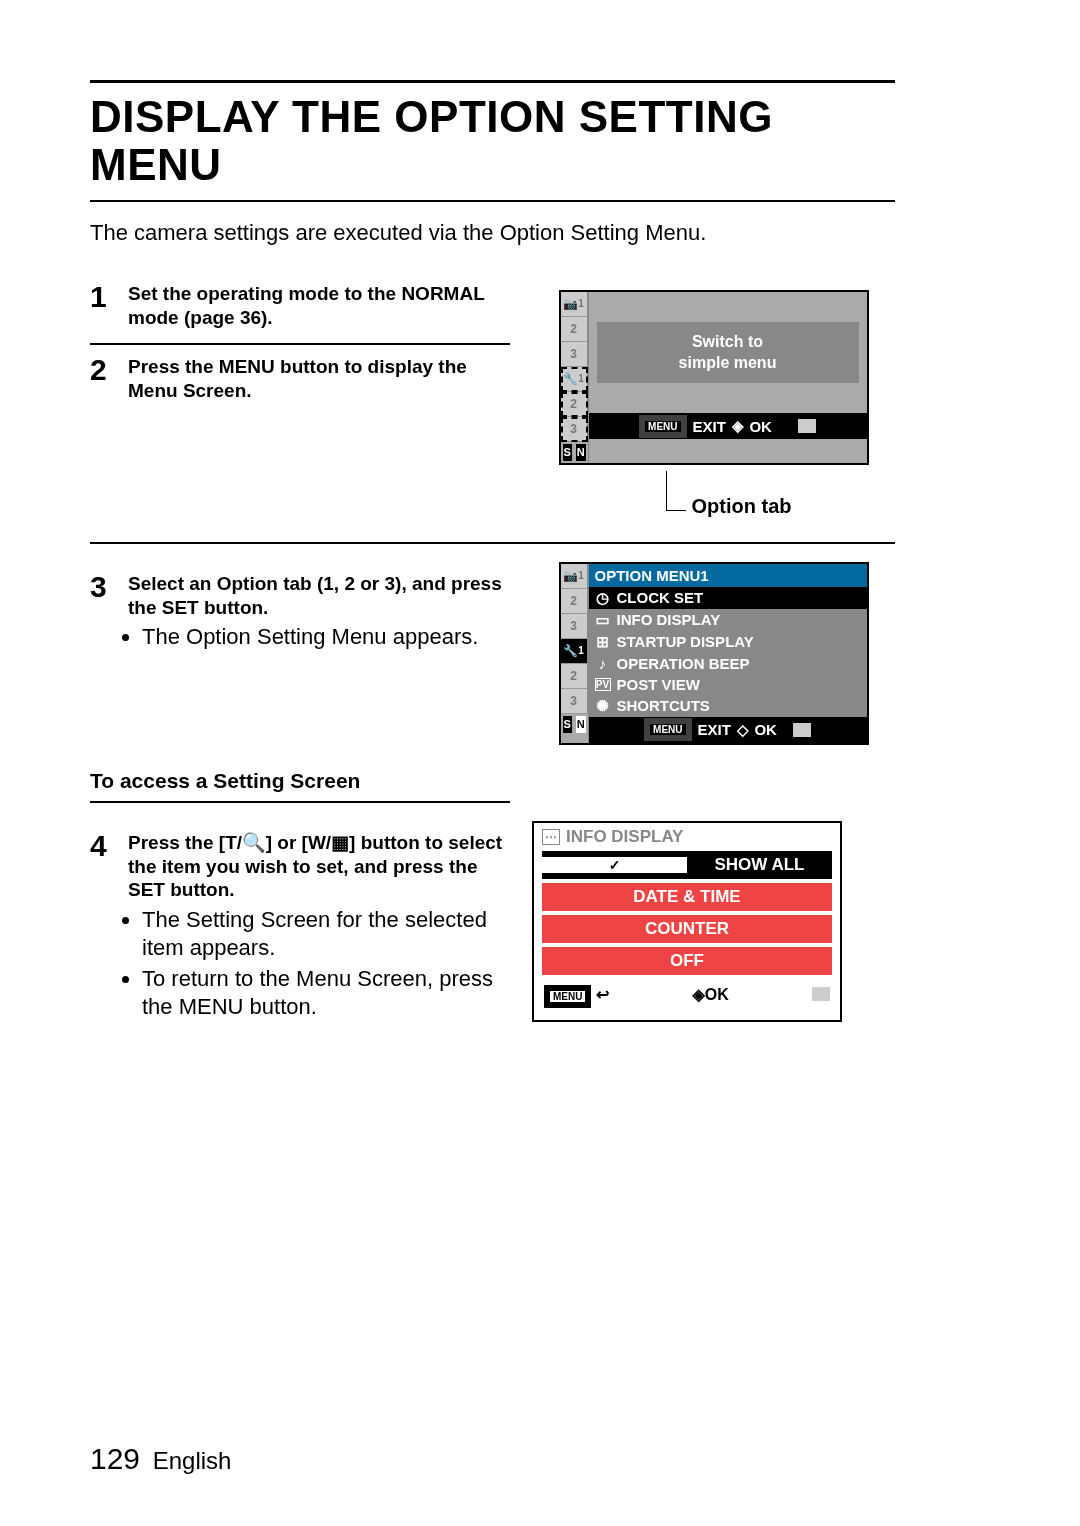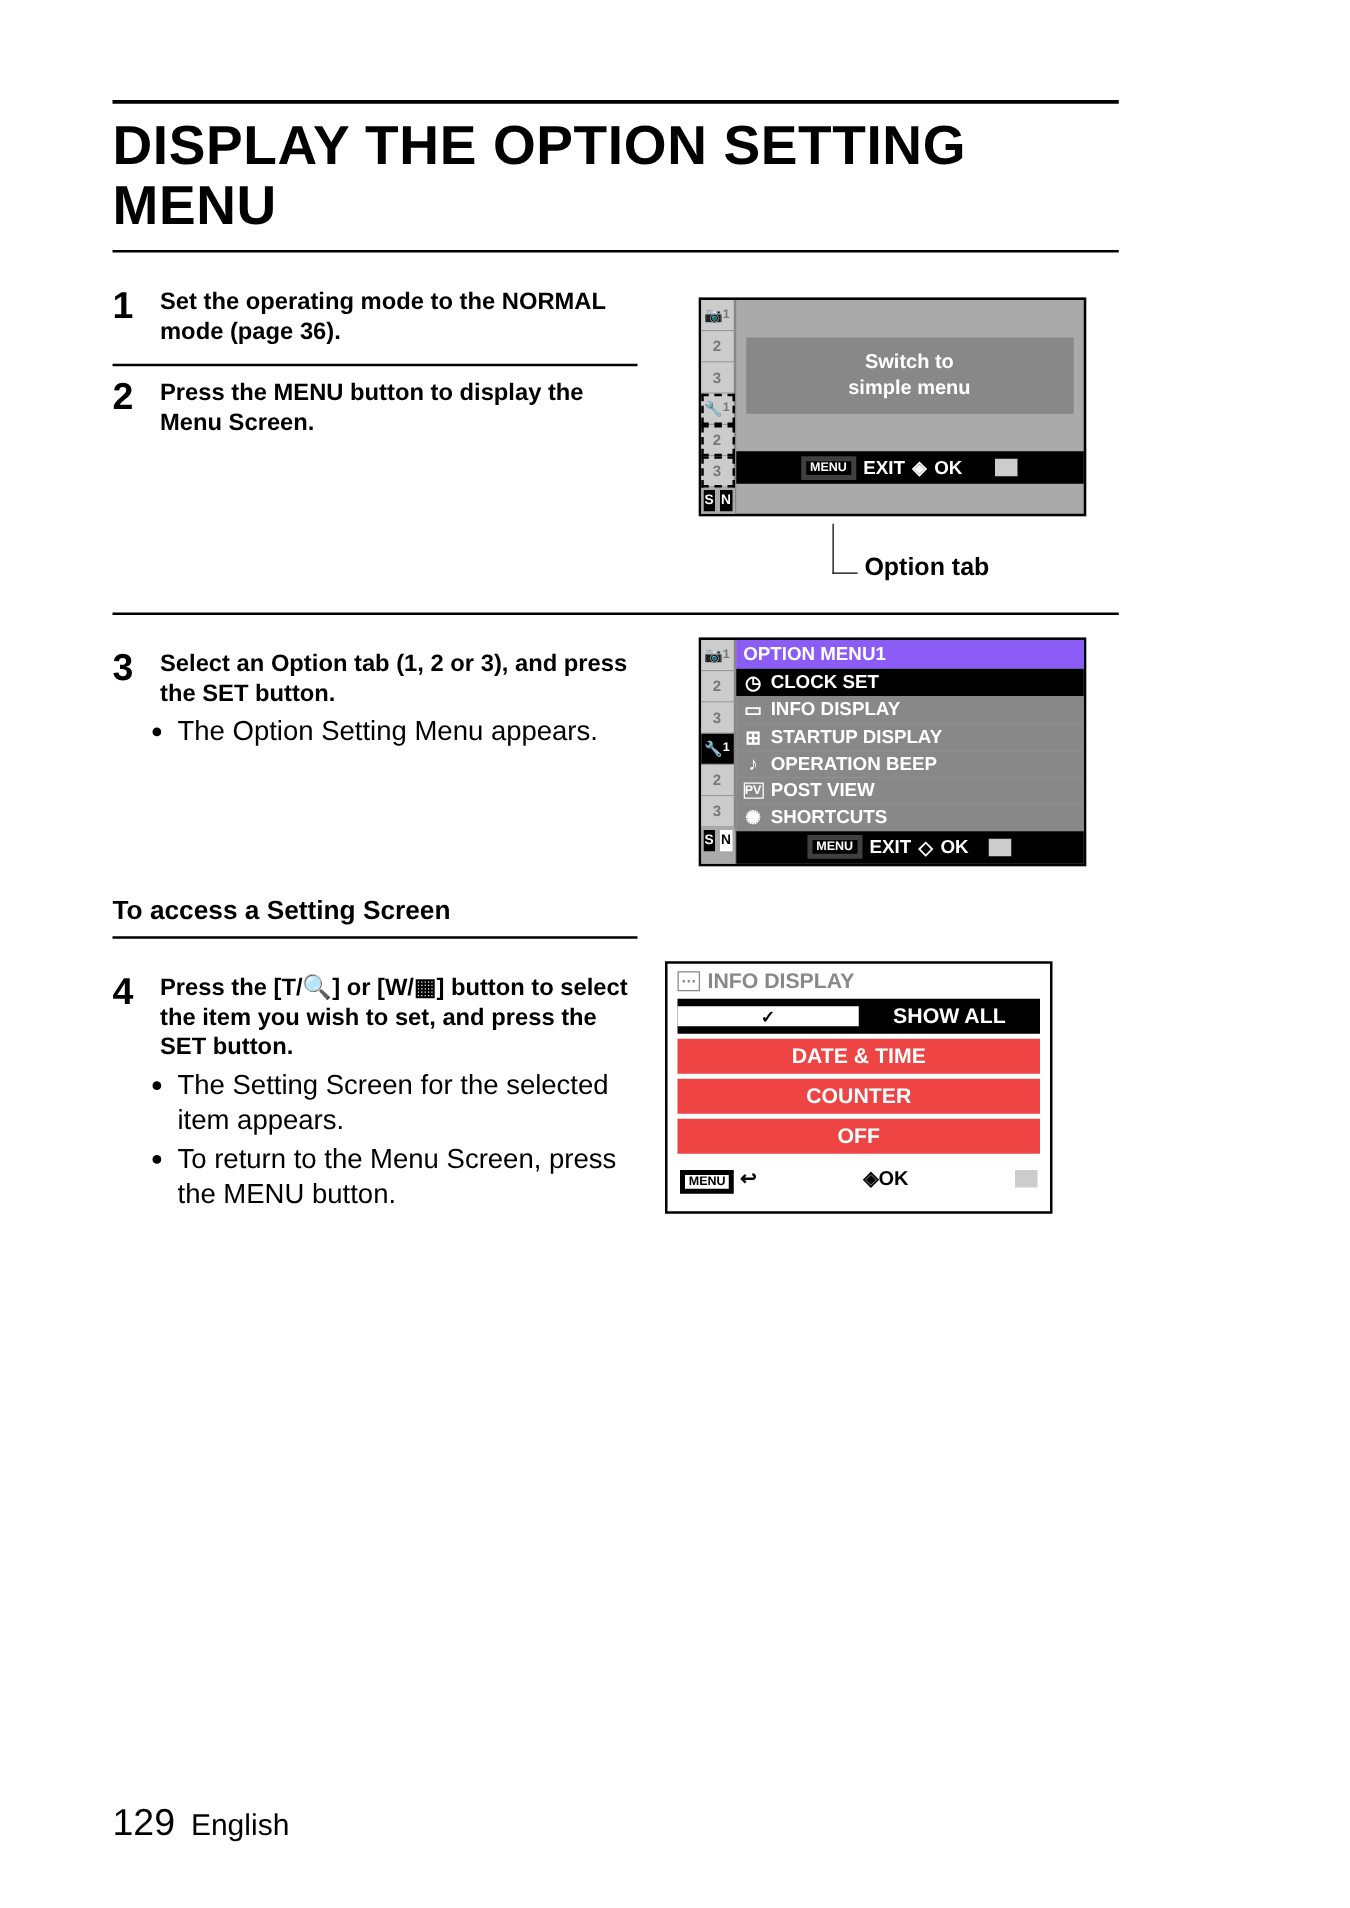--- a/index.html
+++ b/index.html
@@ -111,26 +111,26 @@
   .lcd-label-below {
     font-size:20px; color:#000; font-weight:700;
     margin-top:30px; margin-left:30px;
     display:flex; align-items:center;
   }
   .lcd-leader {
     width:20px; height:40px;
     border-left:1px solid #000; border-bottom:1px solid #000;
     margin-top:-30px; margin-right:6px;
   }
-  .opt-title { background:#8b5cf6; padding:3px 6px; font-size:15px;}
+  .opt-title { background:#0369a1; padding:3px 6px; font-size:15px;}
   .opt-row { display:flex; align-items:center; gap:6px; padding:2px 6px; font-size:15px; background:#888;}
   .opt-row.sel { background:#000; }
   .opt-icon { width:16px; display:inline-flex; justify-content:center;}
   .menu-tag {
-    border:4px solid #404040; padding:0 3px; font-size:10px; color:#fff;
+    border:6px solid #404040; padding:0 3px; font-size:10px; color:#fff;
   }
   .menu-tag.black { border-color:#000; color:#000; background:#fff;}
   
   .info-lcd {
     border:2px solid #000; width:310px; background:#fff;
     font-weight:700;
   }
   .info-header { display:flex; align-items:center; gap:6px; padding:4px 8px; color:#888; font-size:17px;}
   .info-row { background:#ef4444; color:#fff; text-align:center; font-size:17px; padding:4px 0; margin:0 8px 4px 8px; display:flex; align-items:center;}
   .info-row.sel { background:#000; }
@@ -147,20 +147,21 @@
   .page-num { font-weight: 400; font-size:30px; margin-right:6px;}
   .glyph { font-family: Arial, sans-serif; }
 </style>
 </head>
 <body>
 
 <div class="page">
   <div class="rule-top"></div>
   <h1 class="title">DISPLAY THE OPTION SETTING MENU</h1>
   <div class="rule-mid"></div>
+  <p class="intro">The camera settings are executed via the Option Setting Menu.</p>
 
   <div class="steps">
     <div class="steps-left">
       <div class="step">
         <div class="step-num">1</div>
         <div class="step-body"><span class="step-head">Set the operating mode to the NORMAL mode (page 36).</span></div>
       </div>
       <div class="step" style="border-bottom:none;">
         <div class="step-num">2</div>
         <div class="step-body"><span class="step-head">Press the MENU button to display the Menu Screen.</span></div>

